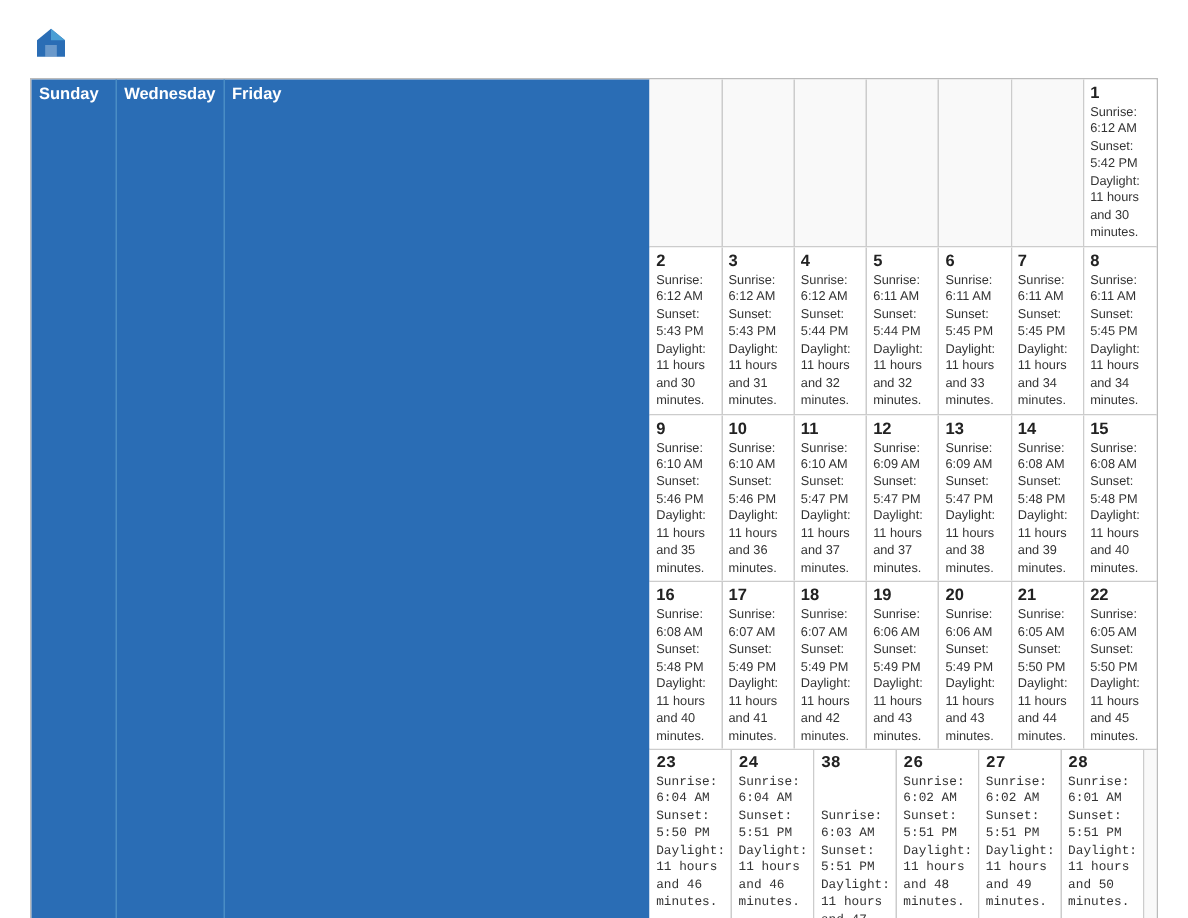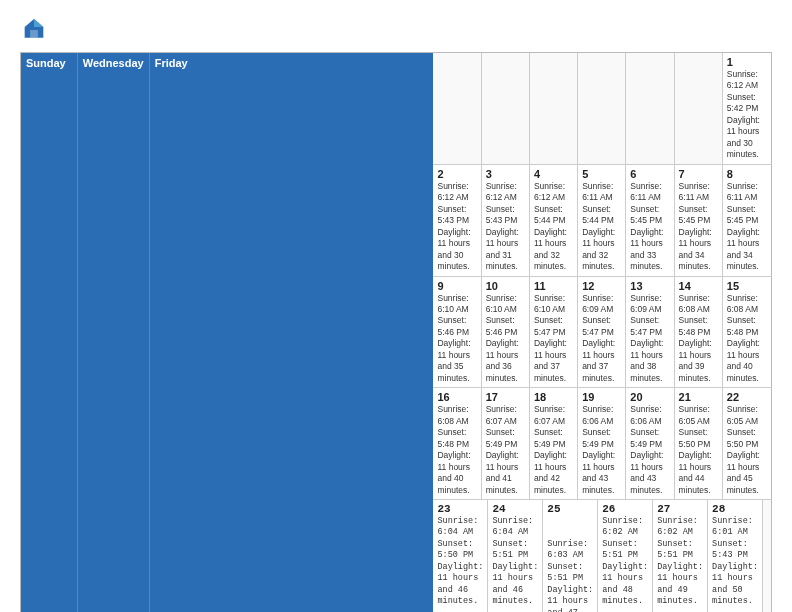--- a/index.html
+++ b/index.html
@@ -296,40 +296,40 @@
 Sunset: 5:50 PM
 Daylight: 11 hours and 46 minutes.</div>
           </div>
           <div class="cal-cell">
             <span class="day-num">24</span>
             <div class="cell-info" style="white-space: pre-line;">Sunrise: 6:04 AM
 Sunset: 5:51 PM
 Daylight: 11 hours and 46 minutes.</div>
           </div>
           <div class="cal-cell">
-            <span class="day-num">25</span>
+            <span class="day-num">38</span>
             <div class="cell-info" style="white-space: pre-line; margin-top: 24px;">Sunrise: 6:03 AM
 Sunset: 5:51 PM
 Daylight: 11 hours and 47 minutes.</div>
           </div>
           <div class="cal-cell">
             <span class="day-num">26</span>
             <div class="cell-info" style="white-space: pre-line;">Sunrise: 6:02 AM
 Sunset: 5:51 PM
 Daylight: 11 hours and 48 minutes.</div>
           </div>
           <div class="cal-cell">
             <span class="day-num">27</span>
             <div class="cell-info" style="white-space: pre-line;">Sunrise: 6:02 AM
 Sunset: 5:51 PM
 Daylight: 11 hours and 49 minutes.</div>
           </div>
           <div class="cal-cell">
             <span class="day-num">28</span>
             <div class="cell-info" style="white-space: pre-line;">Sunrise: 6:01 AM
-Sunset: 5:43 PM
+Sunset: 5:51 PM
 Daylight: 11 hours and 50 minutes.</div>
           </div>
           <div class="cal-cell empty"></div>
         </div>
       </div>
   </div>
 </div>
 
 </body></html>

